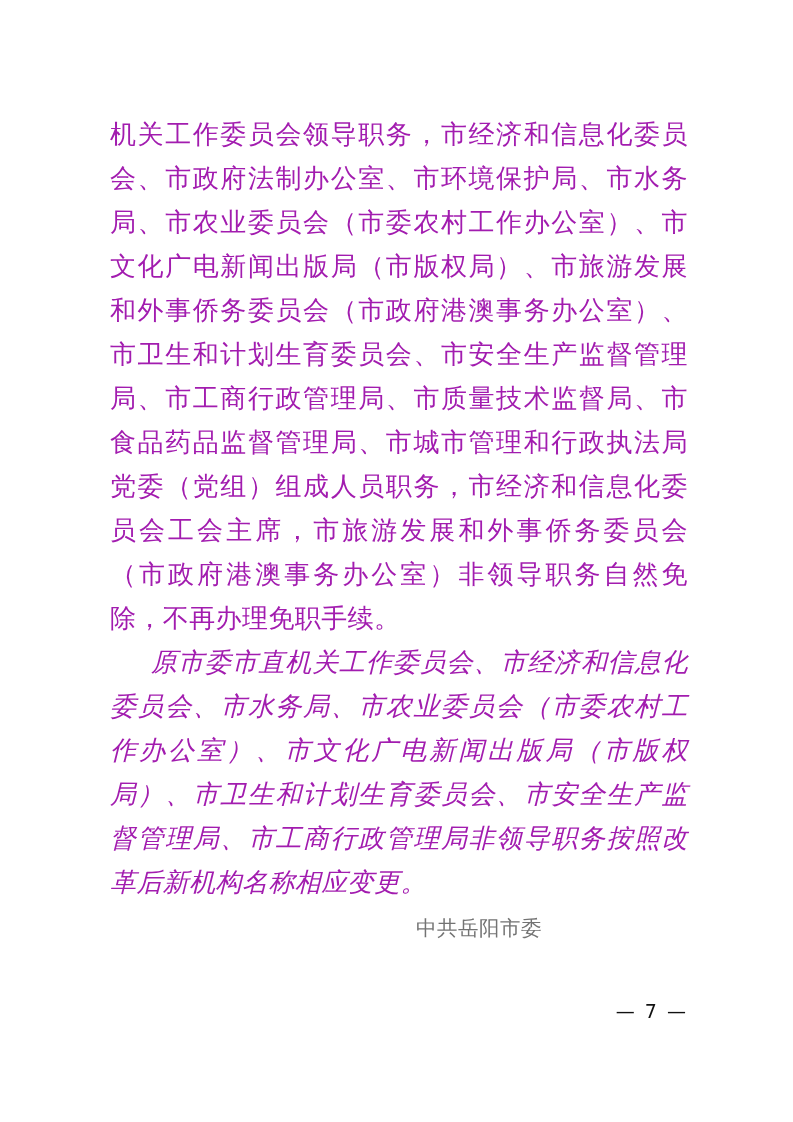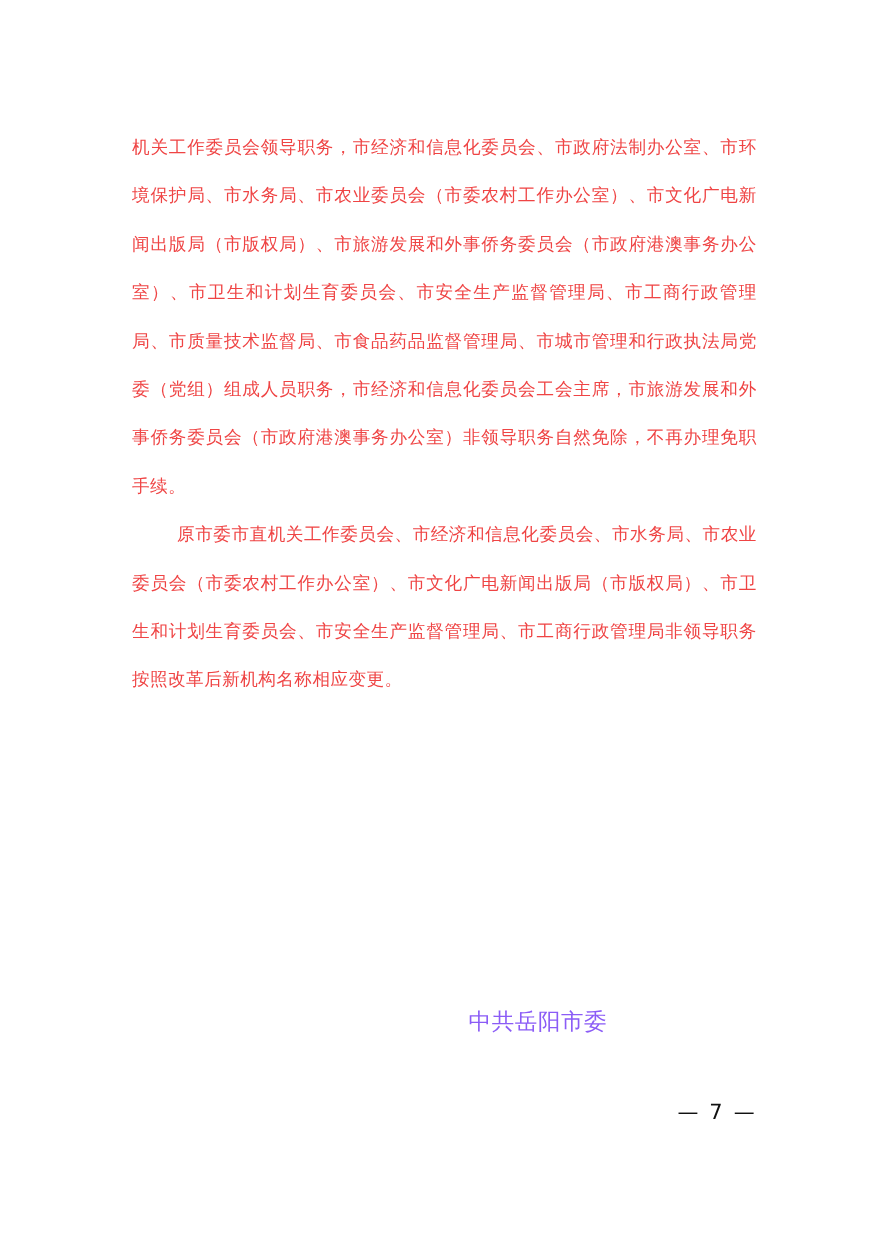--- a/index.html
+++ b/index.html
@@ -23,42 +23,43 @@
     height: 1122px;
     background: #ffffff;
   }
   .content {
     position: absolute;
     left: 110px;
     top: 112px;
     width: 578px;
   }
   .para {
-    font-size: 16px;
+    font-size: 26px;
     line-height: 44px;
     letter-spacing: 0.4px;
     text-align: justify;
     text-justify: inter-ideograph;
-    margin: 0 0 0 10px;
-    color: #ef4444;
+    margin: 0 0 0 0;
+    color: #a21caf;
   }
   .para + .para {
     margin-top: 0;
   }
   .indent {
     text-indent: 41px;
+    font-style: italic;
   }
   .signature {
     position: absolute;
-    left: 110px;
+    left: 100px;
     top: 905px;
     width: 578px;
     font-size: 20.5px;
     line-height: 46px;
-    color: #8b5cf6;
+    color: #737373;
   }
   .sig-line {
     text-align: left;
     padding-left: 316px;
     letter-spacing: 0.5px;
   }
   .sig-line.date {
     padding-left: 355px;
   }
   .footer {

